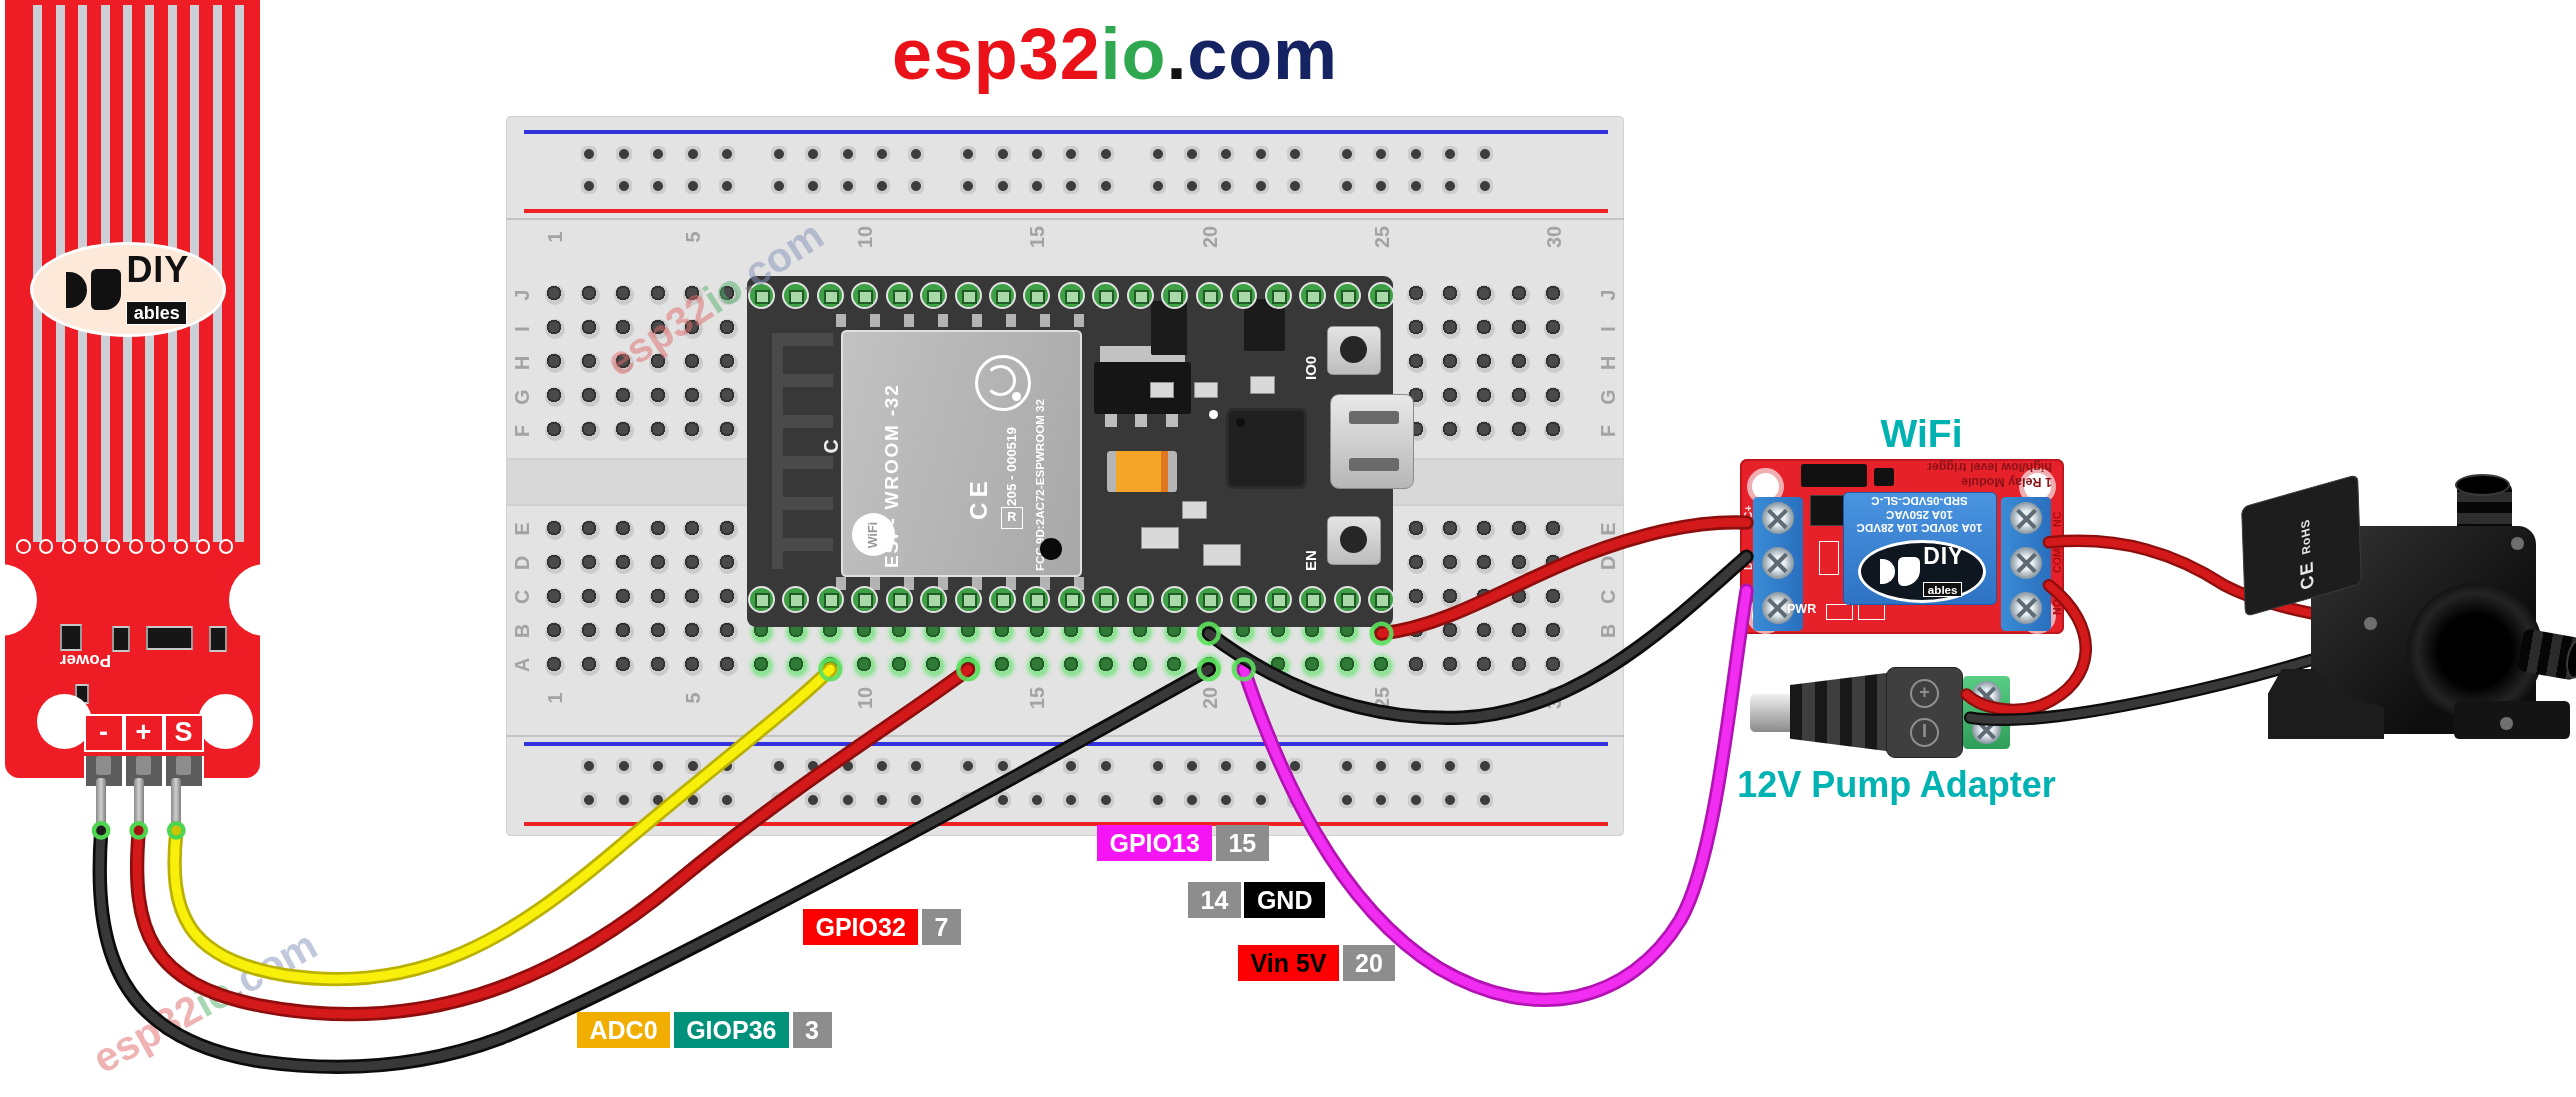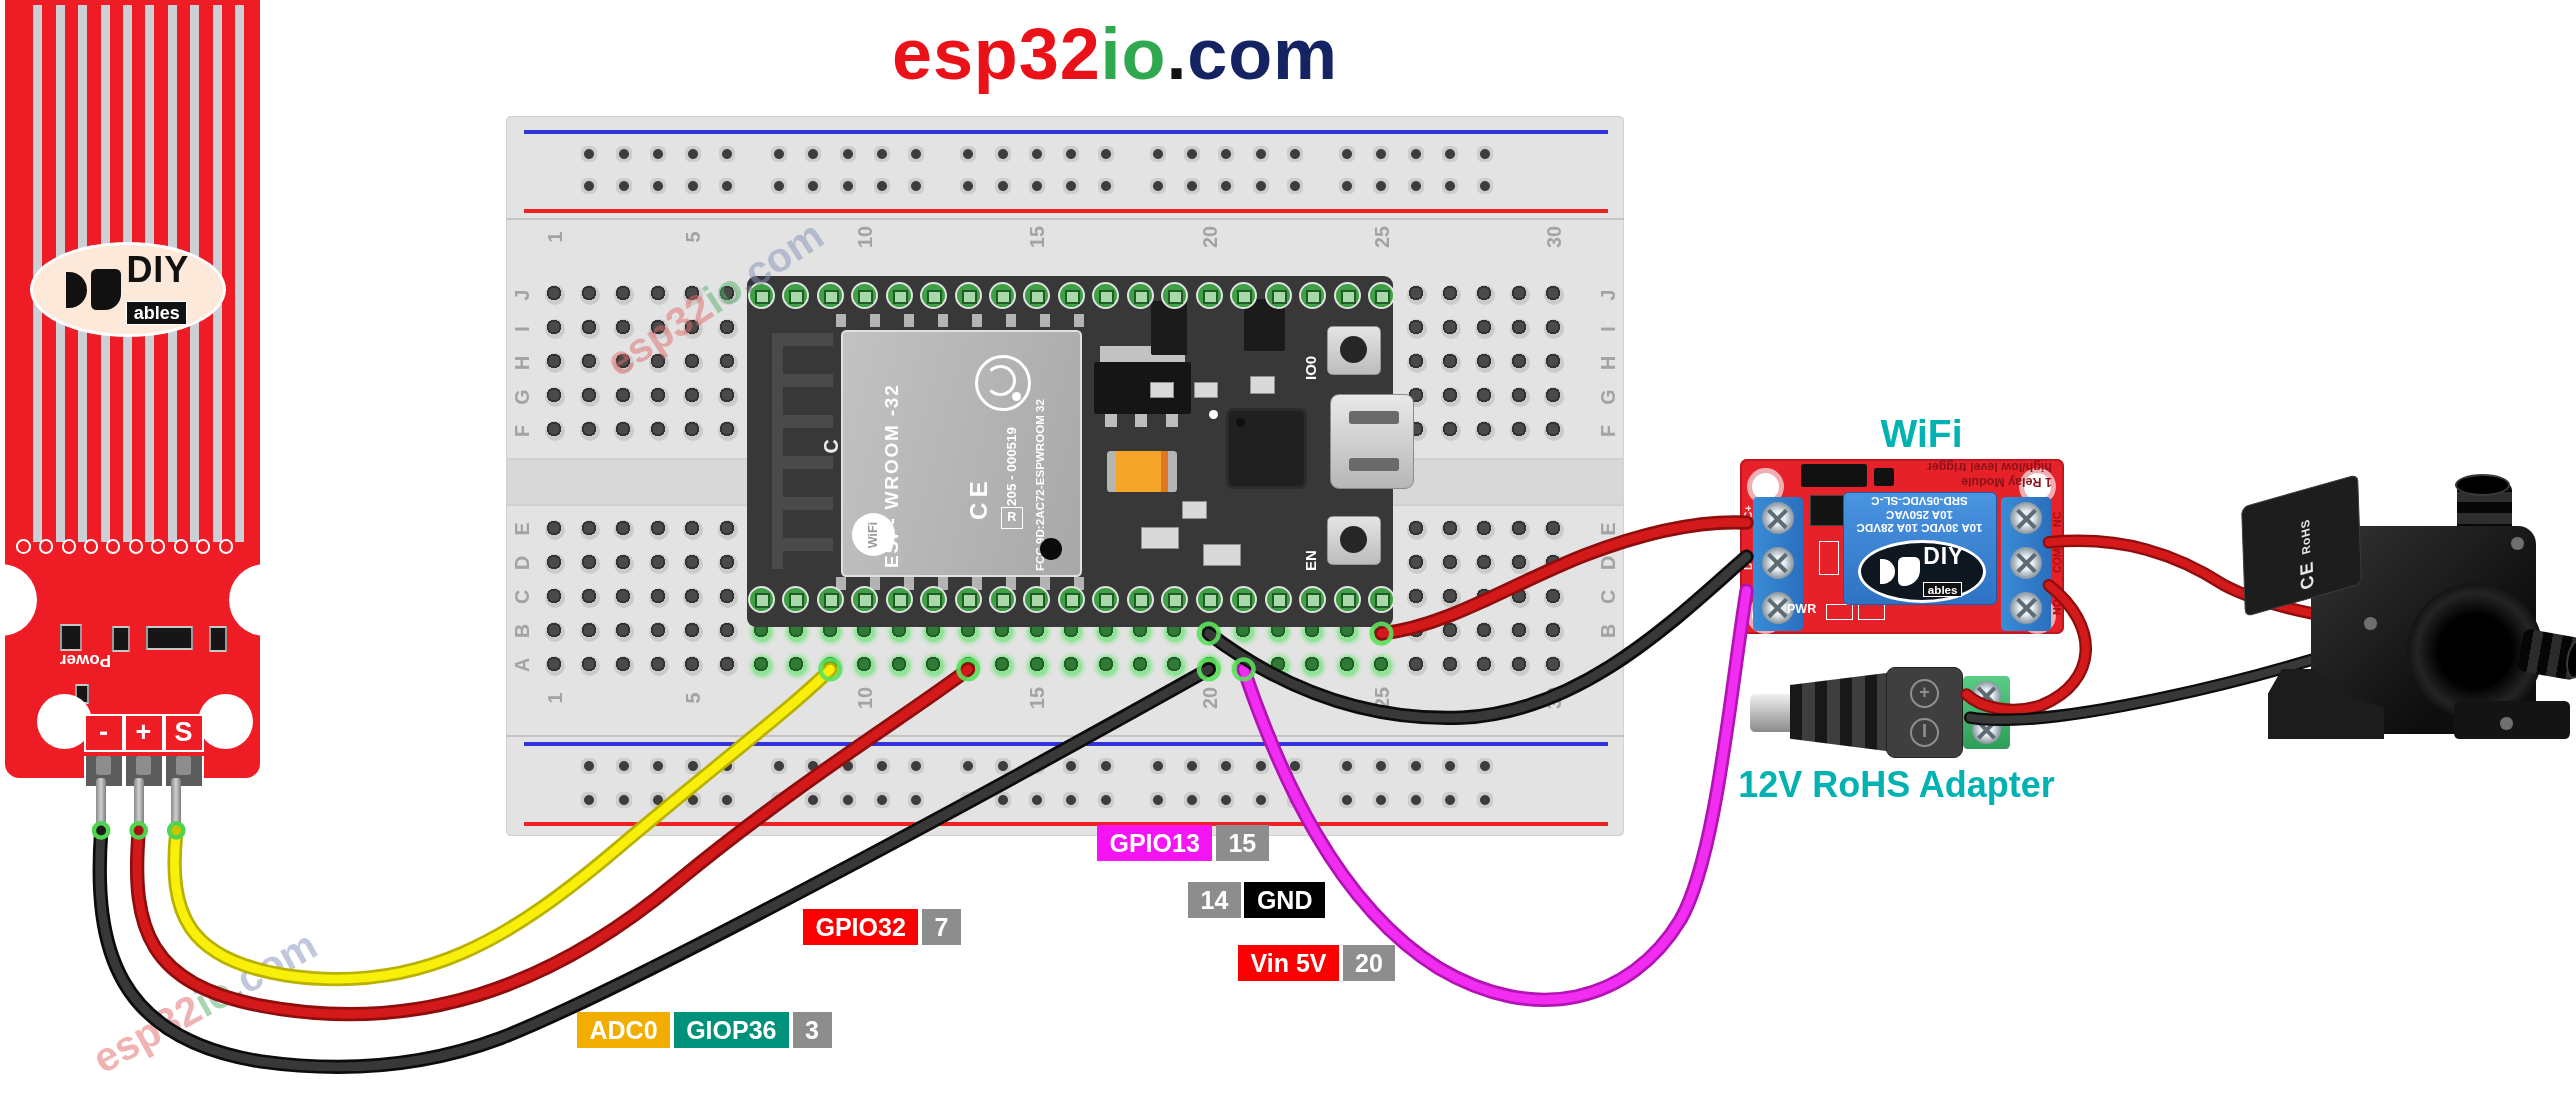--- a/index.html
+++ b/index.html
@@ -928,36 +928,36 @@
     <div class="abs pump-ring"></div>
     <div class="abs barb-right"></div>
     <div class="abs pump-foot"></div>
     <div class="abs pump-foot2"></div>
     <div class="abs pump-screw" style="left:279px;top:54px;"></div>
     <div class="abs pump-screw" style="left:132px;top:134px;"></div>
     <div class="abs pump-screw" style="left:268px;top:234px;"></div>
   </div>
 
   <div class="abs cyan-heading" id="relay-title">WiFi</div>
-  <div class="abs cyan-heading" id="adapter-title">12V RoHS Adapter</div>
+  <div class="abs cyan-heading" id="adapter-title">12V Pump Adapter</div>
 
   <div class="abs ann" id="ann-gpio13">
       <span class="chip" style="background: rgb(244, 20, 244); color: rgb(255, 255, 255);">GPIO13</span>
       <span class="chip" style="background: rgb(141, 141, 141); color: rgb(255, 255, 255);">15</span>
     </div>
   <div class="abs ann" id="ann-gnd14">
       <span class="chip" style="background: rgb(141, 141, 141); color: rgb(255, 255, 255);">14</span>
       <span class="chip" style="background: rgb(0, 0, 0); color: rgb(255, 255, 255);">GND</span>
     </div>
   <div class="abs ann" id="ann-gpio32">
       <span class="chip" style="background: rgb(251, 0, 0); color: rgb(255, 255, 255);">GPIO32</span>
       <span class="chip" style="background: rgb(141, 141, 141); color: rgb(255, 255, 255);">7</span>
     </div>
   <div class="abs ann" id="ann-vin5v">
-      <span class="chip" style="background: rgb(251, 0, 0); color: #ffffff;">Vin 5V</span>
+      <span class="chip" style="background: rgb(251, 0, 0); color: #000000;">Vin 5V</span>
       <span class="chip" style="background: rgb(141, 141, 141); color: rgb(255, 255, 255);">20</span>
     </div>
   <div class="abs ann" id="ann-adc0">
       <span class="chip" style="background: rgb(242, 174, 0); color: rgb(255, 255, 255);">ADC0</span>
       <span class="chip" style="background: rgb(0, 145, 122); color: rgb(255, 255, 255);">GIOP36</span>
       <span class="chip" style="background: rgb(141, 141, 141); color: rgb(255, 255, 255);">3</span>
     </div>
 
 </div>
 

